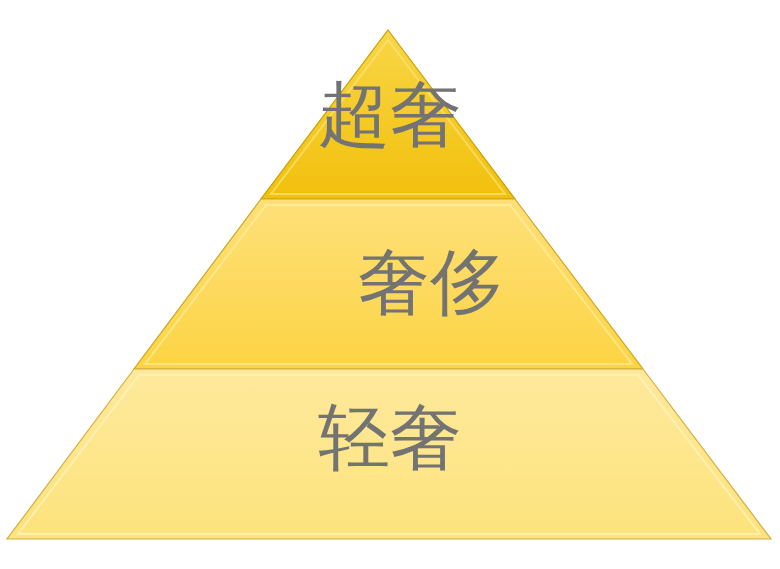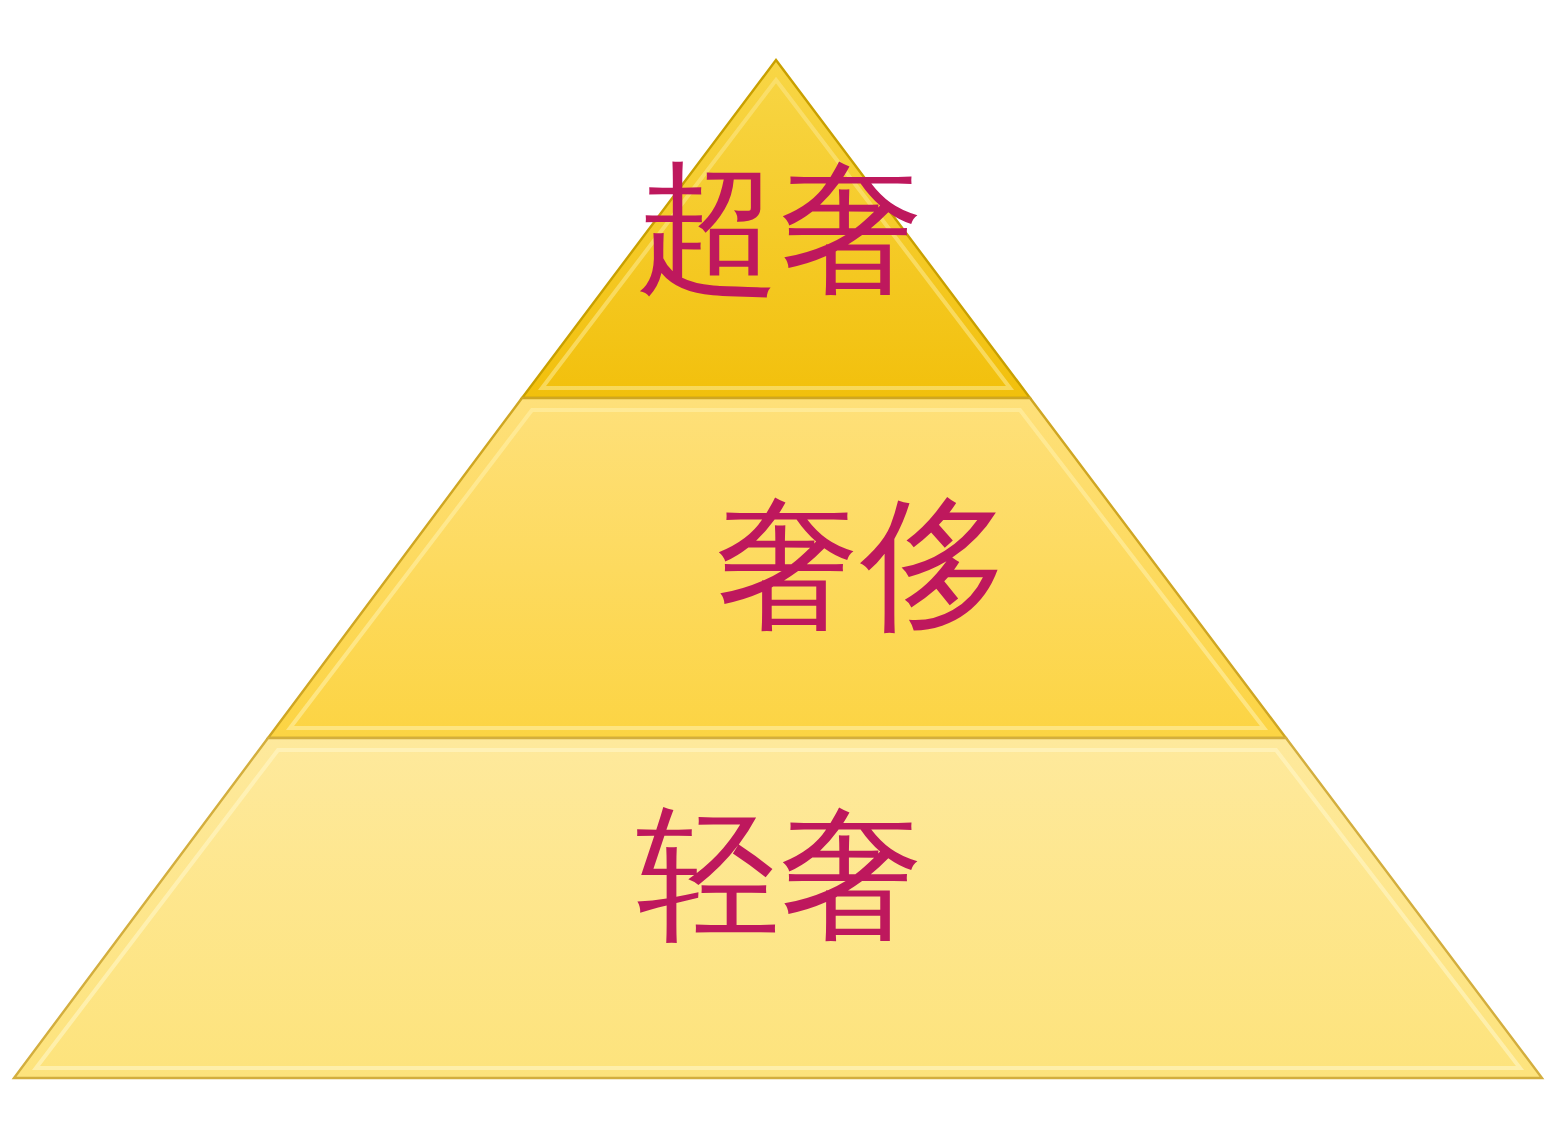--- a/index.html
+++ b/index.html
@@ -5,21 +5,21 @@
     html, body { margin: 0; padding: 0; background: #ffffff; }
     body { width: 780px; height: 569px; position: relative; overflow: hidden; }
     #pyramid { position: absolute; left: 0; top: 0; width: 780px; height: 569px; }
     .tier-label {
       position: absolute;
       left: 0; width: 780px;
       text-align: center;
       font-family: "DejaVu Sans", sans-serif;
       font-size: 72px;
       line-height: 80px;
-      color: #be185d;
+      color: #737373;
       letter-spacing: 0px;
     }
   </style>
 </head>
 <body>
 
 <svg id="pyramid" viewBox="0 0 780 569" xmlns="http://www.w3.org/2000/svg">
   <defs>
     <linearGradient id="g-top" x1="0" y1="0" x2="0" y2="1">
       <stop offset="0" stop-color="#f8d646"></stop>

